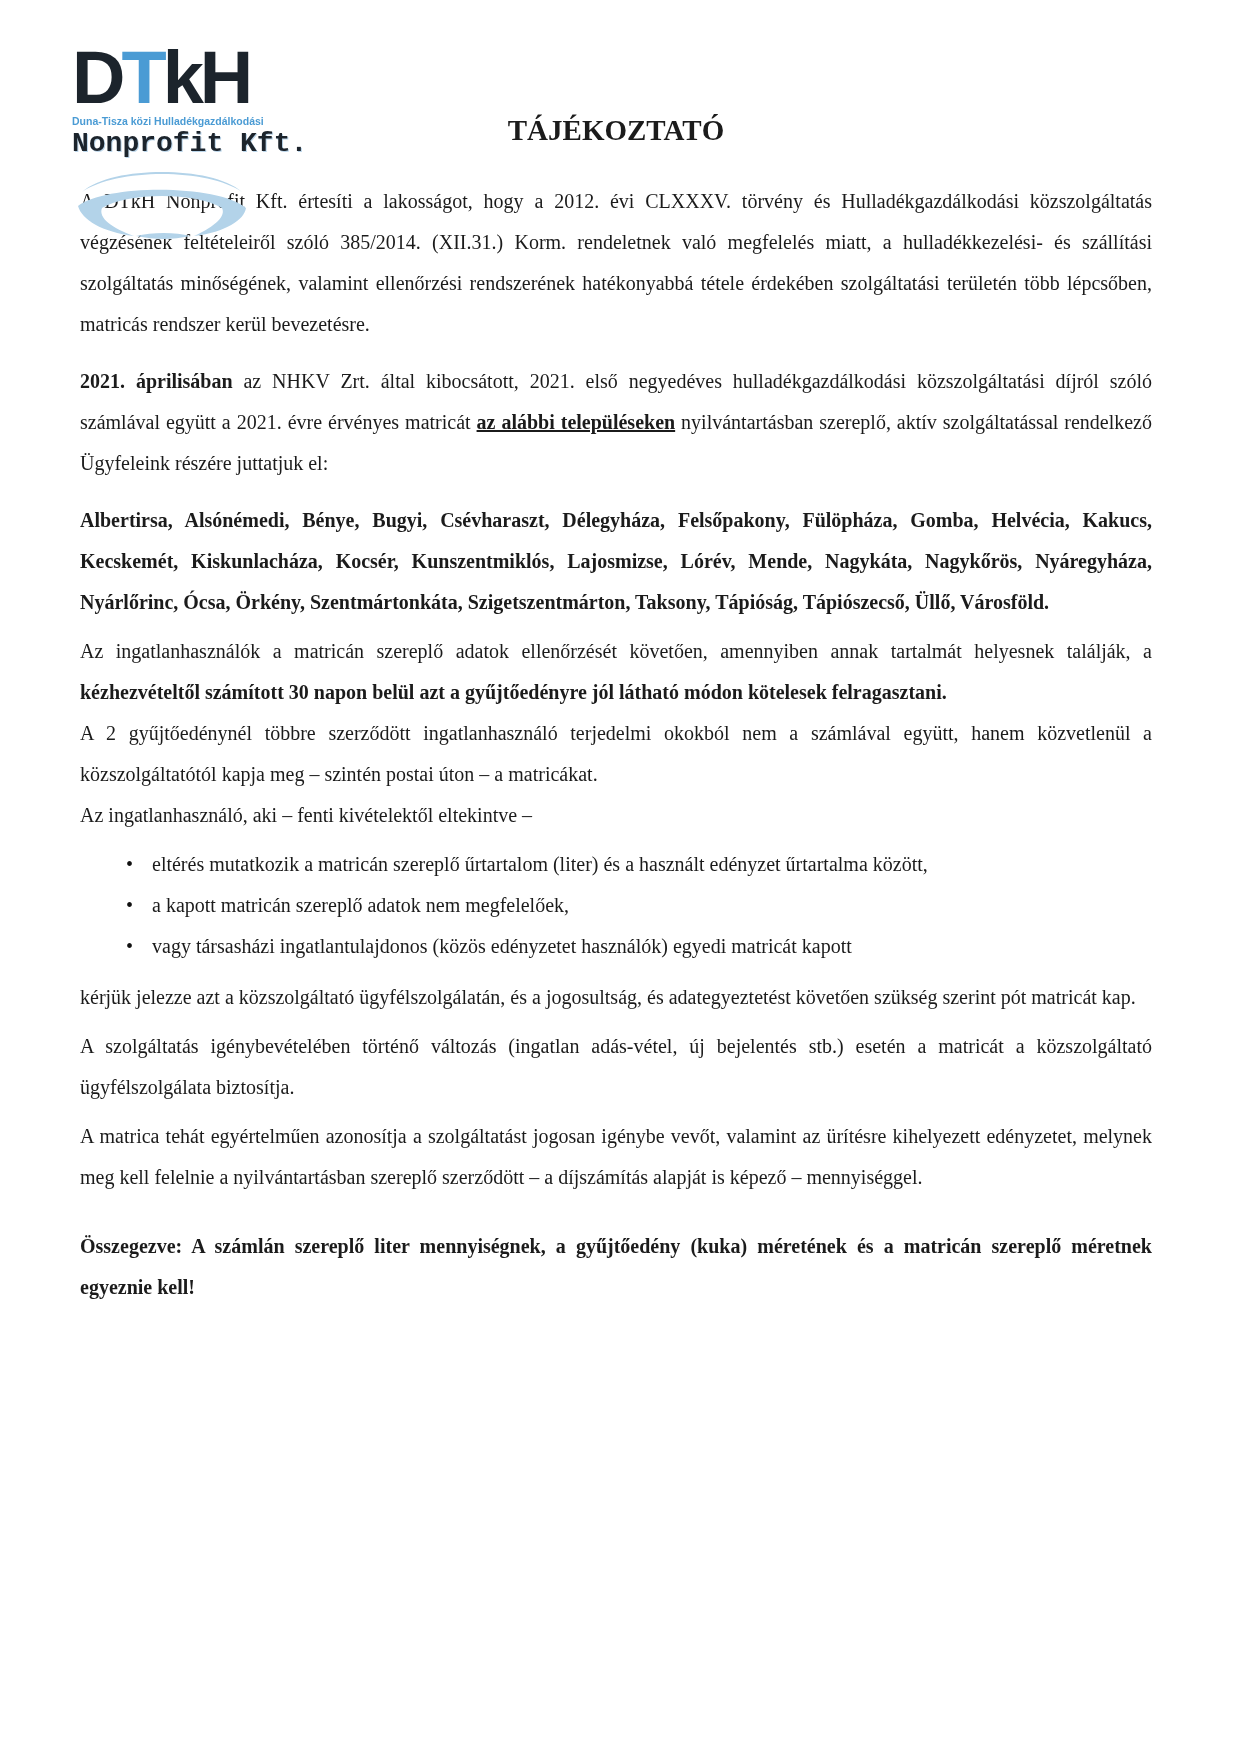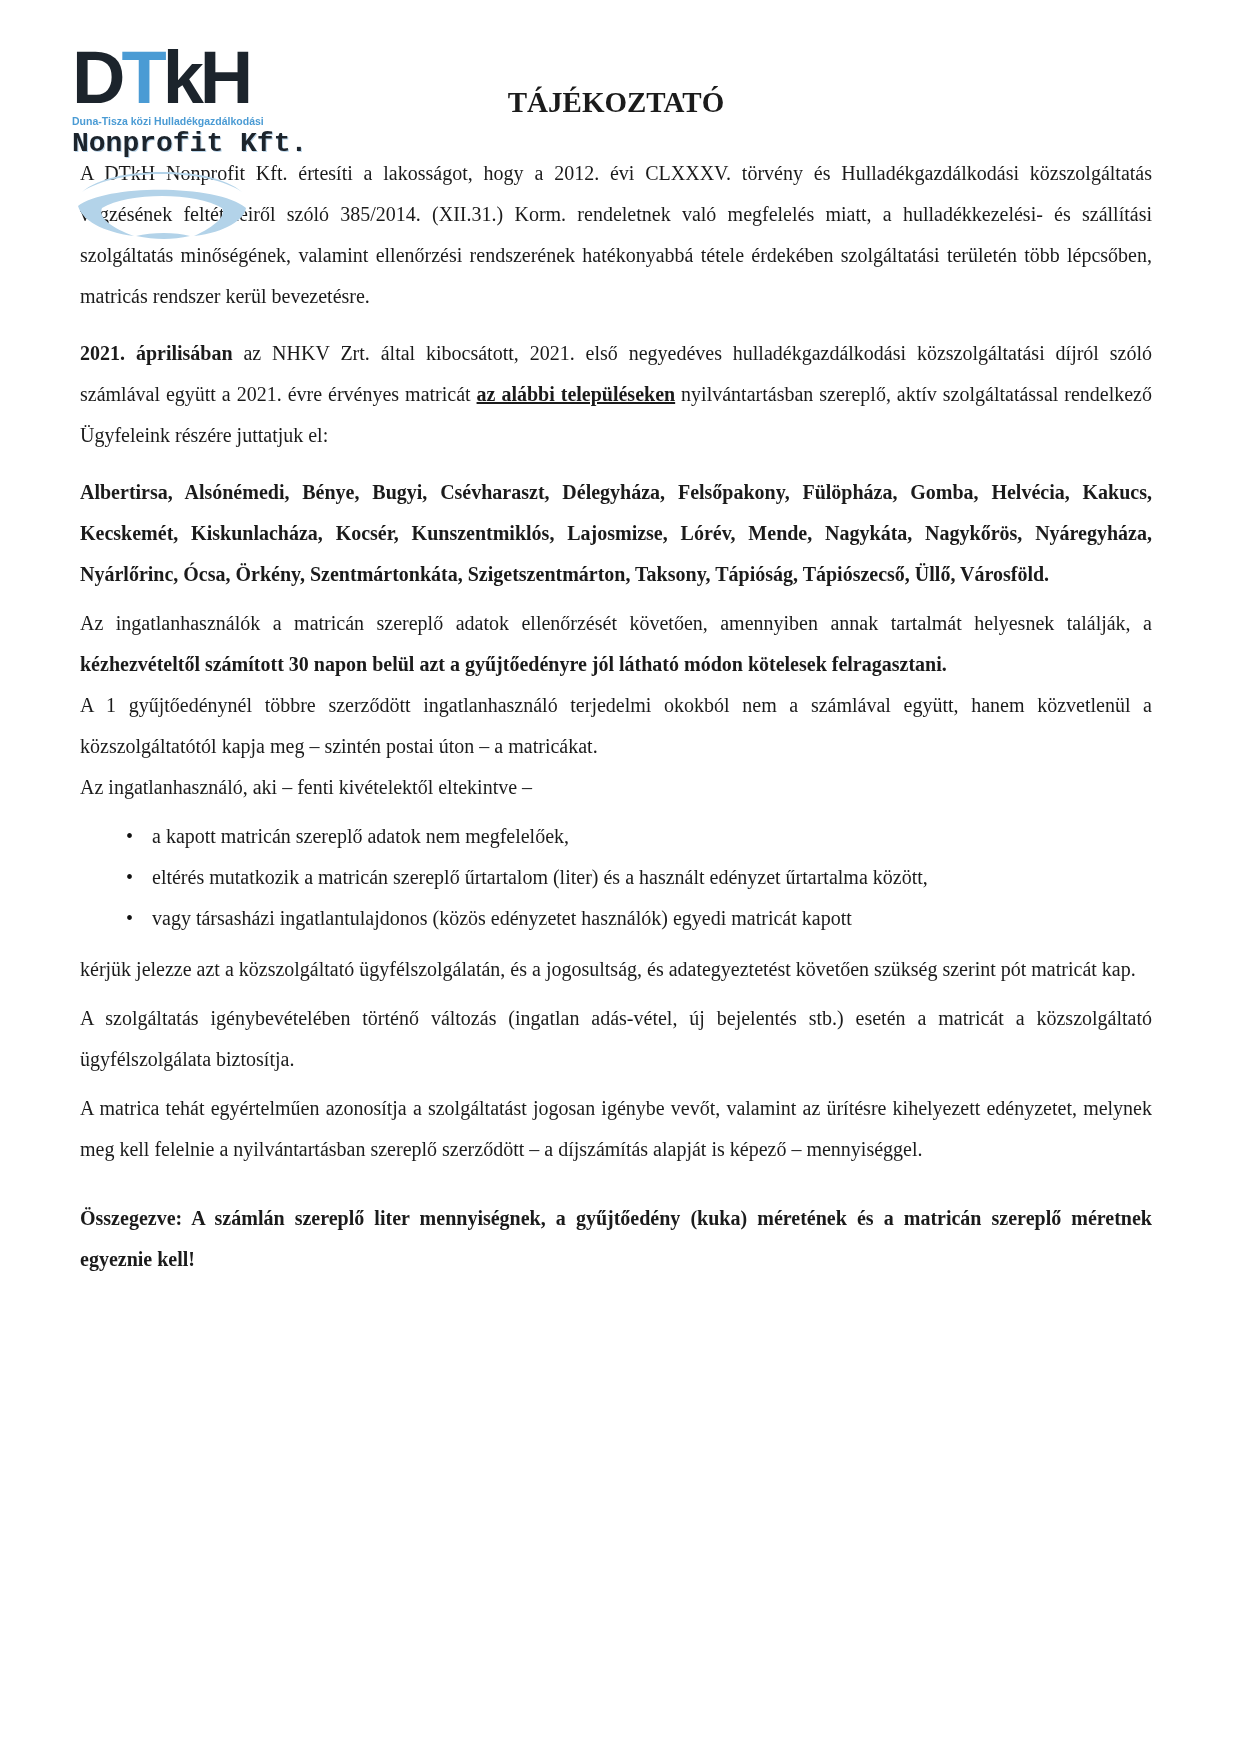--- a/index.html
+++ b/index.html
@@ -31,21 +31,21 @@
   .logo-company {
     position:relative; z-index:1;
     font-family:Liberation Mono, monospace;
     font-weight:bold; font-size:28px; line-height:1.05;
     color:var(--logo-dark, #232e38);
     text-shadow:1px 1px 0 #bcd6ea;
     margin-top:1px; white-space:nowrap;
   }
 
   
-  .header { padding-top:86px; margin:0 88px 0 80px; text-align:center; }
+  .header { padding-top:114px; margin:0 88px 0 80px; text-align:center; }
   .doc-title { margin:0 0 9px 0; font-size:29px; font-weight:bold; line-height:1.15; }
   .doc-subtitle { margin:0; font-size:27px; font-weight:bold; line-height:1.4; }
 
   
   .content {
     margin:34px 88px 0 80px;
     font-size:20px; line-height:2.05;
     text-align:justify; hyphens:none;
   }
   .content p { margin:0 0 8px 0; }
@@ -88,28 +88,28 @@
   <div class="content">
 
     <p class="sp-after">A DTkH Nonprofit Kft. értesíti a lakosságot, hogy a 2012. évi CLXXXV. törvény és Hulladékgazdálkodási közszolgáltatás végzésének feltételeiről szóló 385/2014. (XII.31.) Korm. rendeletnek való megfelelés miatt, a hulladékkezelési- és szállítási szolgáltatás minőségének, valamint ellenőrzési rendszerének hatékonyabbá tétele érdekében szolgáltatási területén több lépcsőben, matricás rendszer kerül bevezetésre.</p>
 
     <p class="sp-after"><strong>2021. áprilisában</strong><span> az NHKV Zrt. által kibocsátott, 2021. első negyedéves hulladékgazdálkodási közszolgáltatási díjról szóló számlával együtt a 2021. évre érvényes matricát </span><span class="bold-underline">az alábbi településeken</span><span> nyilvántartásban szereplő, aktív szolgáltatással rendelkező Ügyfeleink részére juttatjuk el:</span></p>
 
     <p class="towns">Albertirsa, Alsónémedi, Bénye, Bugyi, Csévharaszt, Délegyháza, Felsőpakony, Fülöpháza, Gomba, Helvécia, Kakucs, Kecskemét, Kiskunlacháza, Kocsér, Kunszentmiklós, Lajosmizse, Lórév, Mende, Nagykáta, Nagykőrös, Nyáregyháza, Nyárlőrinc, Ócsa, Örkény, Szentmártonkáta, Szigetszentmárton, Taksony, Tápióság, Tápiószecső, Üllő, Városföld.</p>
 
     <p class="sp-none"><span>Az ingatlanhasználók a matricán szereplő adatok ellenőrzését követően, amennyiben annak tartalmát helyesnek találják, a </span><strong>kézhezvételtől számított 30 napon belül azt a gyűjtőedényre jól látható módon kötelesek felragasztani.</strong></p>
 
-    <p class="sp-none">A 1 gyűjtőedénynél többre szerződött ingatlanhasználó terjedelmi okokból nem a számlával együtt, hanem közvetlenül a közszolgáltatótól kapja meg – szintén postai úton – a matricákat.</p>
+    <p class="sp-none">A 2 gyűjtőedénynél többre szerződött ingatlanhasználó terjedelmi okokból nem a számlával együtt, hanem közvetlenül a közszolgáltatótól kapja meg – szintén postai úton – a matricákat.</p>
 
 
     <p class="lead-in">Az ingatlanhasználó, aki – fenti kivételektől eltekintve –</p>
 
     <ul class="reason-list">
+      <li>eltérés mutatkozik a matricán szereplő űrtartalom (liter) és a használt edényzet űrtartalma között,</li>
       <li>a kapott matricán szereplő adatok nem megfelelőek,</li>
-      <li>eltérés mutatkozik a matricán szereplő űrtartalom (liter) és a használt edényzet űrtartalma között,</li>
       <li>vagy társasházi ingatlantulajdonos (közös edényzetet használók) egyedi matricát kapott</li>
     </ul>
 
     <p>kérjük jelezze azt a közszolgáltató ügyfélszolgálatán, és a jogosultság, és adategyeztetést követően szükség szerint pót matricát kap.</p>
 
     <p>A szolgáltatás igénybevételében történő változás (ingatlan adás-vétel, új bejelentés stb.) esetén a matricát a közszolgáltató ügyfélszolgálata biztosítja.</p>
 
     <p class="sp-big">A matrica tehát egyértelműen azonosítja a szolgáltatást jogosan igénybe vevőt, valamint az ürítésre kihelyezett edényzetet, melynek meg kell felelnie a nyilvántartásban szereplő szerződött – a díjszámítás alapját is képező – mennyiséggel.</p>
 
     <p class="bold">Összegezve: A számlán szereplő liter mennyiségnek, a gyűjtőedény (kuka) méretének és a matricán szereplő méretnek egyeznie kell!</p>

